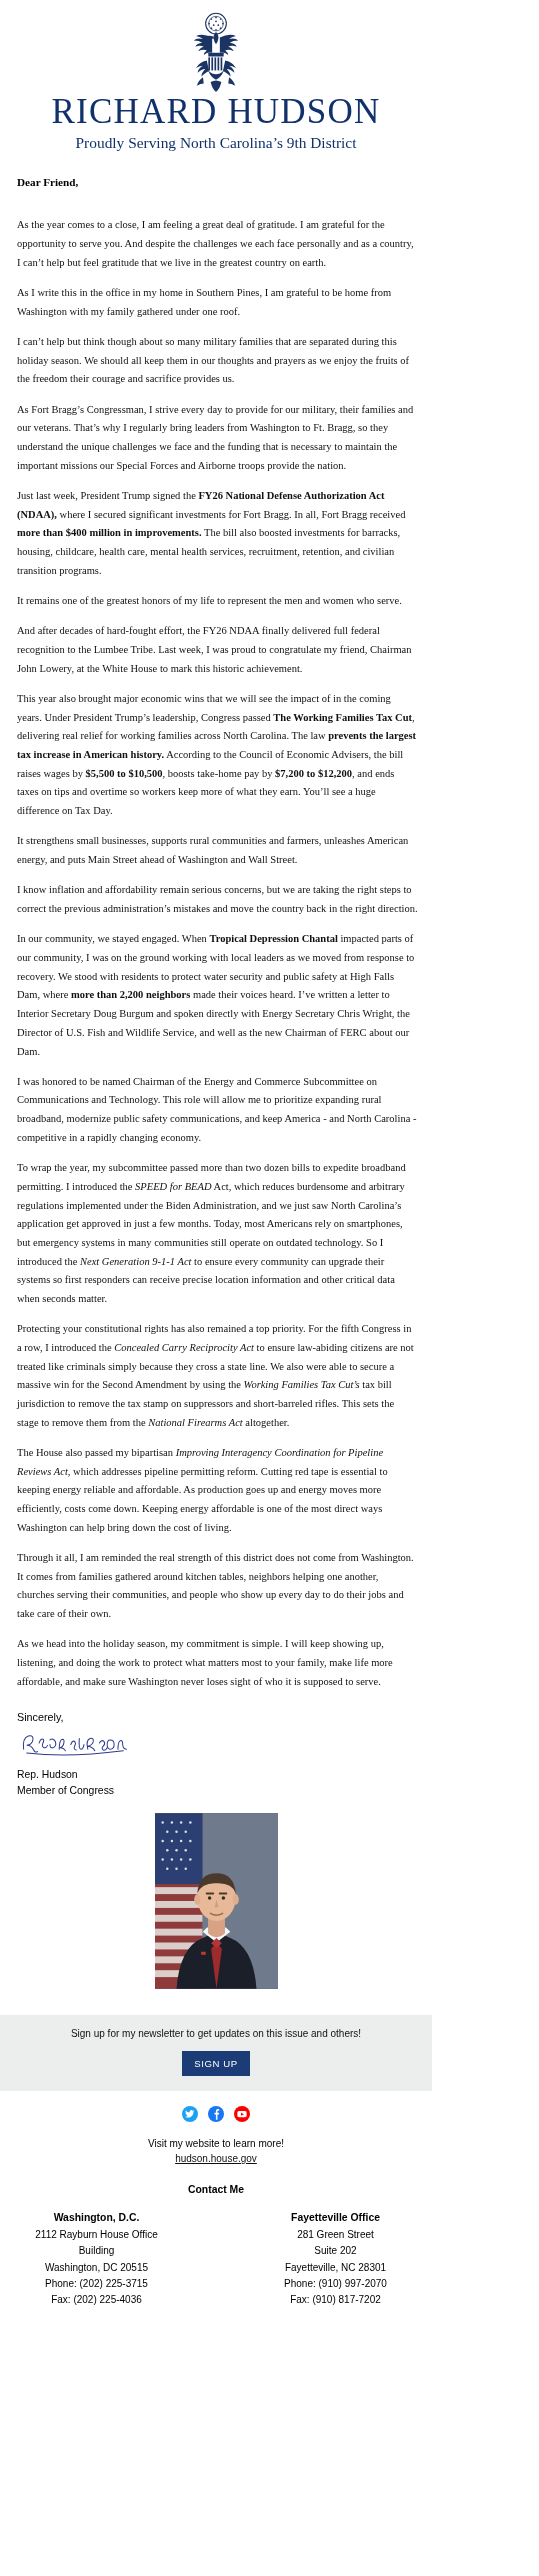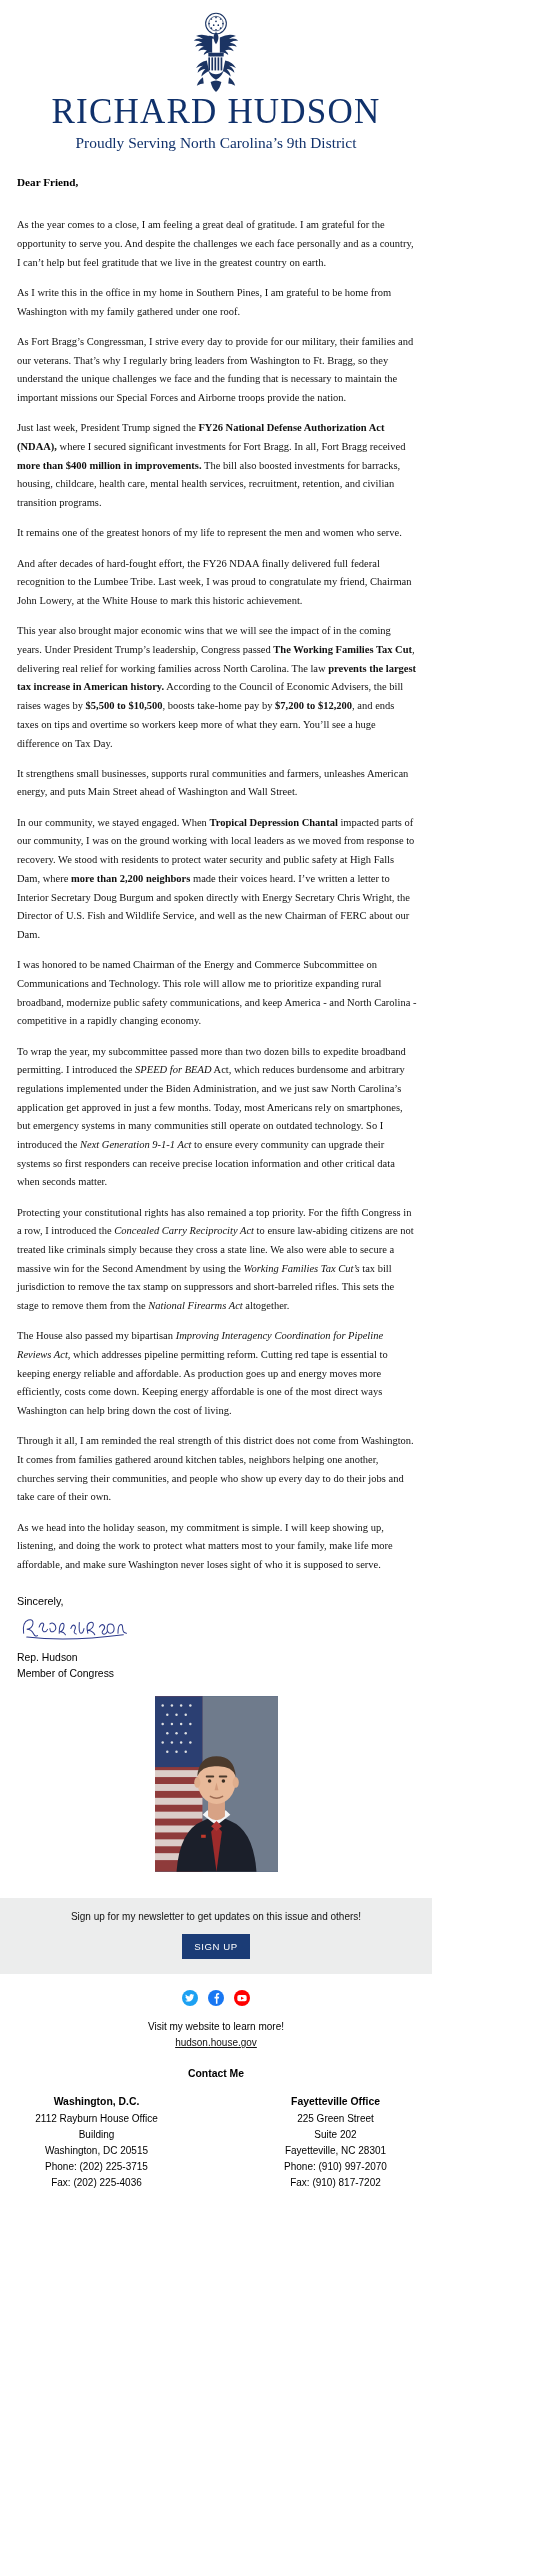--- a/index.html
+++ b/index.html
@@ -216,30 +216,32 @@
     <div class="rep-name">RICHARD HUDSON</div>
     <div class="rep-tagline">Proudly Serving North Carolina’s 9th District</div>
   </div>
 
   <div class="letter">
 
     <p class="salutation">Dear Friend,</p>
 
     <p class="para">As the year comes to a close, I am feeling a great deal of gratitude. I am grateful for the opportunity to serve you. And despite the challenges we each face personally and as a country, I can’t help but feel gratitude that we live in the greatest country on earth.</p>
     <p class="para">As I write this in the office in my home in Southern Pines, I am grateful to be home from Washington with my family gathered under one roof.</p>
+    <p class="para">I can’t help but think though about so many military families that are separated during this holiday season. We should all keep them in our thoughts and prayers as we enjoy the fruits of the freedom their courage and sacrifice provides us.</p>
     <p class="para">As Fort Bragg’s Congressman, I strive every day to provide for our military, their families and our veterans. That’s why I regularly bring leaders from Washington to Ft. Bragg, so they understand the unique challenges we face and the funding that is necessary to maintain the important missions our Special Forces and Airborne troops provide the nation.</p>
 
     <p class="para"><span>Just last week, President Trump signed the </span><b>FY26 National Defense Authorization Act (NDAA),</b><span> where I secured significant investments for Fort Bragg. In all, Fort Bragg received </span><b>more than $400 million in improvements.</b><span> The bill also boosted investments for barracks, housing, childcare, health care, mental health services, recruitment, retention, and civilian transition programs.</span></p>
 
     <p class="para">It remains one of the greatest honors of my life to represent the men and women who serve.</p>
     <p class="para">And after decades of hard-fought effort, the FY26 NDAA finally delivered full federal recognition to the Lumbee Tribe. Last week, I was proud to congratulate my friend, Chairman John Lowery, at the White House to mark this historic achievement.</p>
 
     <p class="para"><span>This year also brought major economic wins that we will see the impact of in the coming years. Under President Trump’s leadership, Congress passed </span><b>The Working Families Tax Cut</b><span>, delivering real relief for working families across North Carolina. The law </span><b>prevents the largest tax increase in American history.</b><span> According to the Council of Economic Advisers, the bill raises wages by </span><b>$5,500 to $10,500</b><span>, boosts take-home pay by </span><b>$7,200 to $12,200</b><span>, and ends taxes on tips and overtime so workers keep more of what they earn. You’ll see a huge difference on Tax Day.</span></p>
 
     <p class="para">It strengthens small businesses, supports rural communities and farmers, unleashes American energy, and puts Main Street ahead of Washington and Wall Street.</p>
+    <p class="para">I know inflation and affordability remain serious concerns, but we are taking the right steps to correct the previous administration’s mistakes and move the country back in the right direction.</p>
 
     <p class="para"><span>In our community, we stayed engaged. When </span><b>Tropical Depression Chantal</b><span> impacted parts of our community, I was on the ground working with local leaders as we moved from response to recovery. We stood with residents to protect water security and public safety at High Falls Dam, where </span><b>more than 2,200 neighbors</b><span> made their voices heard. I’ve written a letter to Interior Secretary Doug Burgum and spoken directly with Energy Secretary Chris Wright, the Director of U.S. Fish and Wildlife Service, and well as the new Chairman of FERC about our Dam.</span></p>
 
     <p class="para">I was honored to be named Chairman of the Energy and Commerce Subcommittee on Communications and Technology. This role will allow me to prioritize expanding rural broadband, modernize public safety communications, and keep America - and North Carolina - competitive in a rapidly changing economy.</p>
 
     <p class="para"><span>To wrap the year, my subcommittee passed more than two dozen bills to expedite broadband permitting. I introduced the </span><i>SPEED for BEAD</i><span> Act, which reduces burdensome and arbitrary regulations implemented under the Biden Administration, and we just saw North Carolina’s application get approved in just a few months. Today, most Americans rely on smartphones, but emergency systems in many communities still operate on outdated technology. So I introduced the </span><i>Next Generation 9-1-1 Act</i><span> to ensure every community can upgrade their systems so first responders can receive precise location information and other critical data when seconds matter.</span></p>
 
     <p class="para"><span>Protecting your constitutional rights has also remained a top priority. For the fifth Congress in a row, I introduced the </span><i>Concealed Carry Reciprocity Act</i><span> to ensure law-abiding citizens are not treated like criminals simply because they cross a state line. We also were able to secure a massive win for the Second Amendment by using the </span><i>Working Families Tax Cut’s</i><span> tax bill jurisdiction to remove the tax stamp on suppressors and short-barreled rifles. This sets the stage to remove them from the </span><i>National Firearms Act</i><span> altogether.</span></p>
 
     <p class="para"><span>The House also passed my bipartisan </span><i>Improving Interagency Coordination for Pipeline Reviews Act</i><span>, which addresses pipeline permitting reform. Cutting red tape is essential to keeping energy reliable and affordable. As production goes up and energy moves more efficiently, costs come down. Keeping energy affordable is one of the most direct ways Washington can help bring down the cost of living.</span></p>
@@ -375,21 +377,21 @@
     <div class="office">
       <p class="office-name">Washington, D.C.</p>
       <p class="office-line">2112 Rayburn House Office</p>
       <p class="office-line">Building</p>
       <p class="office-line">Washington, DC 20515</p>
       <p class="office-line">Phone: (202) 225-3715</p>
       <p class="office-line">Fax: (202) 225-4036</p>
     </div>
     <div class="office">
       <p class="office-name">Fayetteville Office</p>
-      <p class="office-line">225 Green Street</p>
+      <p class="office-line">281 Green Street</p>
       <p class="office-line">Suite 202</p>
       <p class="office-line">Fayetteville, NC 28301</p>
       <p class="office-line">Phone: (910) 997-2070</p>
       <p class="office-line">Fax: (910) 817-7202</p>
     </div>
   </div>
 
 </div>
 
 

